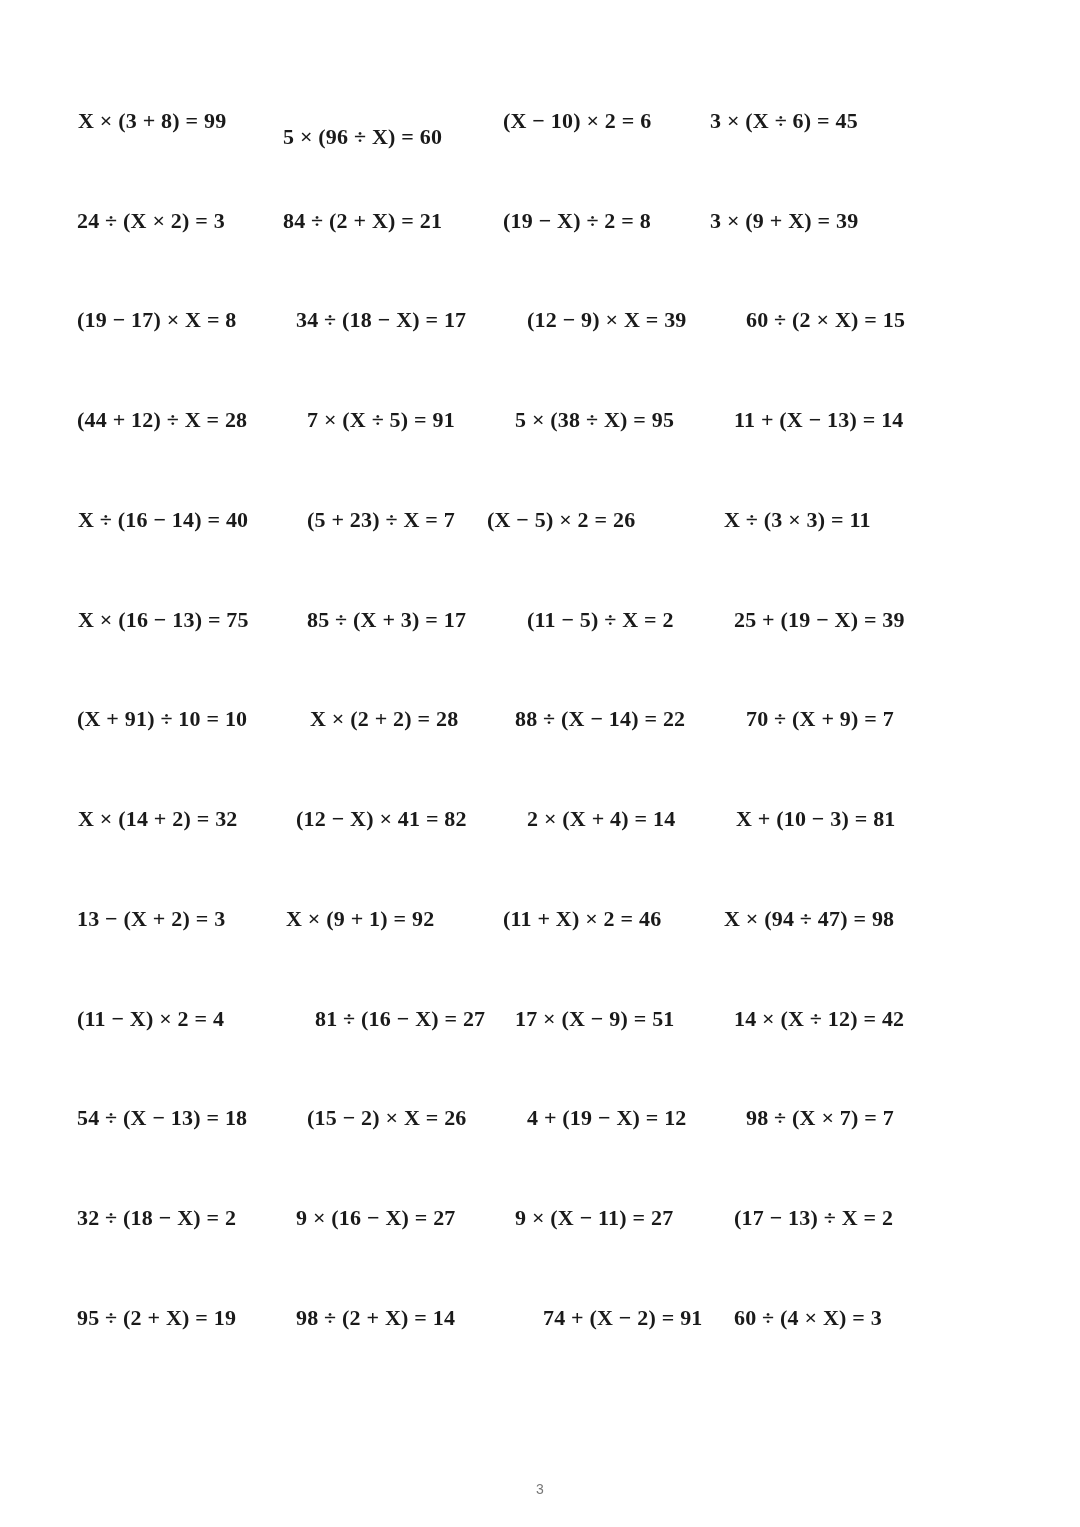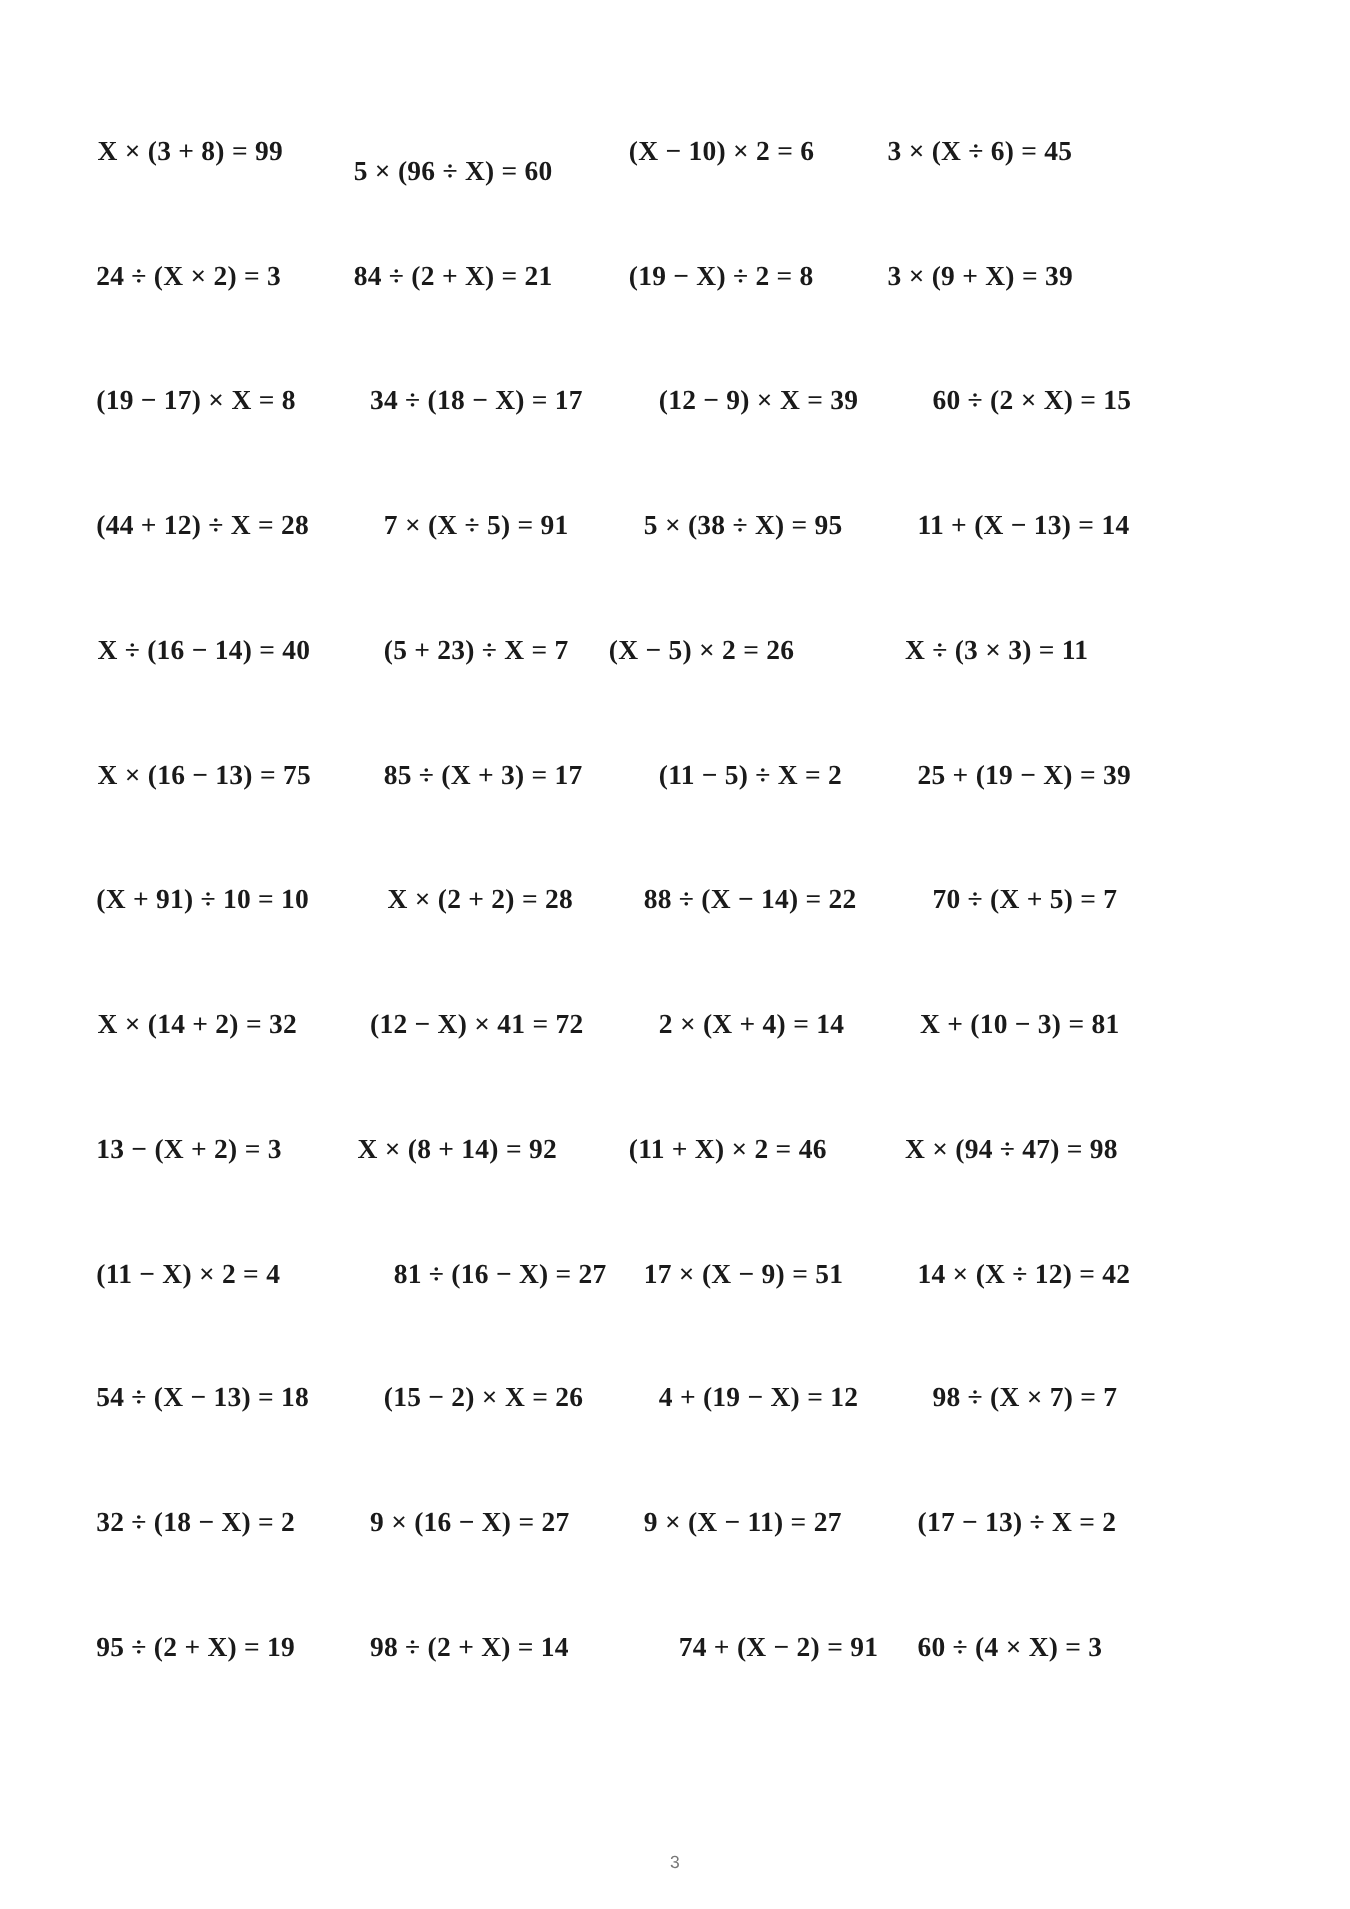--- a/index.html
+++ b/index.html
@@ -67,27 +67,27 @@
       <div class="eq" style="left: 307px; top: 520px;">(5 + 23) ÷ X = 7</div>
       <div class="eq" style="left: 487px; top: 520px;">(X − 5) × 2 = 26</div>
       <div class="eq" style="left: 724px; top: 520px;">X ÷ (3 × 3) = 11</div>
       <div class="eq" style="left: 78px; top: 620px;">X × (16 − 13) = 75</div>
       <div class="eq" style="left: 307px; top: 620px;">85 ÷ (X + 3) = 17</div>
       <div class="eq" style="left: 527px; top: 620px;">(11 − 5) ÷ X = 2</div>
       <div class="eq" style="left: 734px; top: 620px;">25 + (19 − X) = 39</div>
       <div class="eq" style="left: 77px; top: 719px;">(X + 91) ÷ 10 = 10</div>
       <div class="eq" style="left: 310px; top: 719px;">X × (2 + 2) = 28</div>
       <div class="eq" style="left: 515px; top: 719px;">88 ÷ (X − 14) = 22</div>
-      <div class="eq" style="left: 746px; top: 719px;">70 ÷ (X + 5) = 7</div>
+      <div class="eq" style="left: 746px; top: 719px;">70 ÷ (X + 9) = 7</div>
       <div class="eq" style="left: 78px; top: 819px;">X × (14 + 2) = 32</div>
-      <div class="eq" style="left: 296px; top: 819px;">(12 − X) × 41 = 72</div>
+      <div class="eq" style="left: 296px; top: 819px;">(12 − X) × 41 = 82</div>
       <div class="eq" style="left: 527px; top: 819px;">2 × (X + 4) = 14</div>
       <div class="eq" style="left: 736px; top: 819px;">X + (10 − 3) = 81</div>
       <div class="eq" style="left: 77px; top: 919px;">13 − (X + 2) = 3</div>
-      <div class="eq" style="left: 286px; top: 919px;">X × (8 + 14) = 92</div>
+      <div class="eq" style="left: 286px; top: 919px;">X × (9 + 1) = 92</div>
       <div class="eq" style="left: 503px; top: 919px;">(11 + X) × 2 = 46</div>
       <div class="eq" style="left: 724px; top: 919px;">X × (94 ÷ 47) = 98</div>
       <div class="eq" style="left: 77px; top: 1019px;">(11 − X) × 2 = 4</div>
       <div class="eq" style="left: 283px; top: 1019px; margin-left: 32px;">81 ÷ (16 − X) = 27</div>
       <div class="eq" style="left: 515px; top: 1019px;">17 × (X − 9) = 51</div>
       <div class="eq" style="left: 734px; top: 1019px;">14 × (X ÷ 12) = 42</div>
       <div class="eq" style="left: 77px; top: 1118px;">54 ÷ (X − 13) = 18</div>
       <div class="eq" style="left: 307px; top: 1118px;">(15 − 2) × X = 26</div>
       <div class="eq" style="left: 527px; top: 1118px;">4 + (19 − X) = 12</div>
       <div class="eq" style="left: 746px; top: 1118px;">98 ÷ (X × 7) = 7</div>

